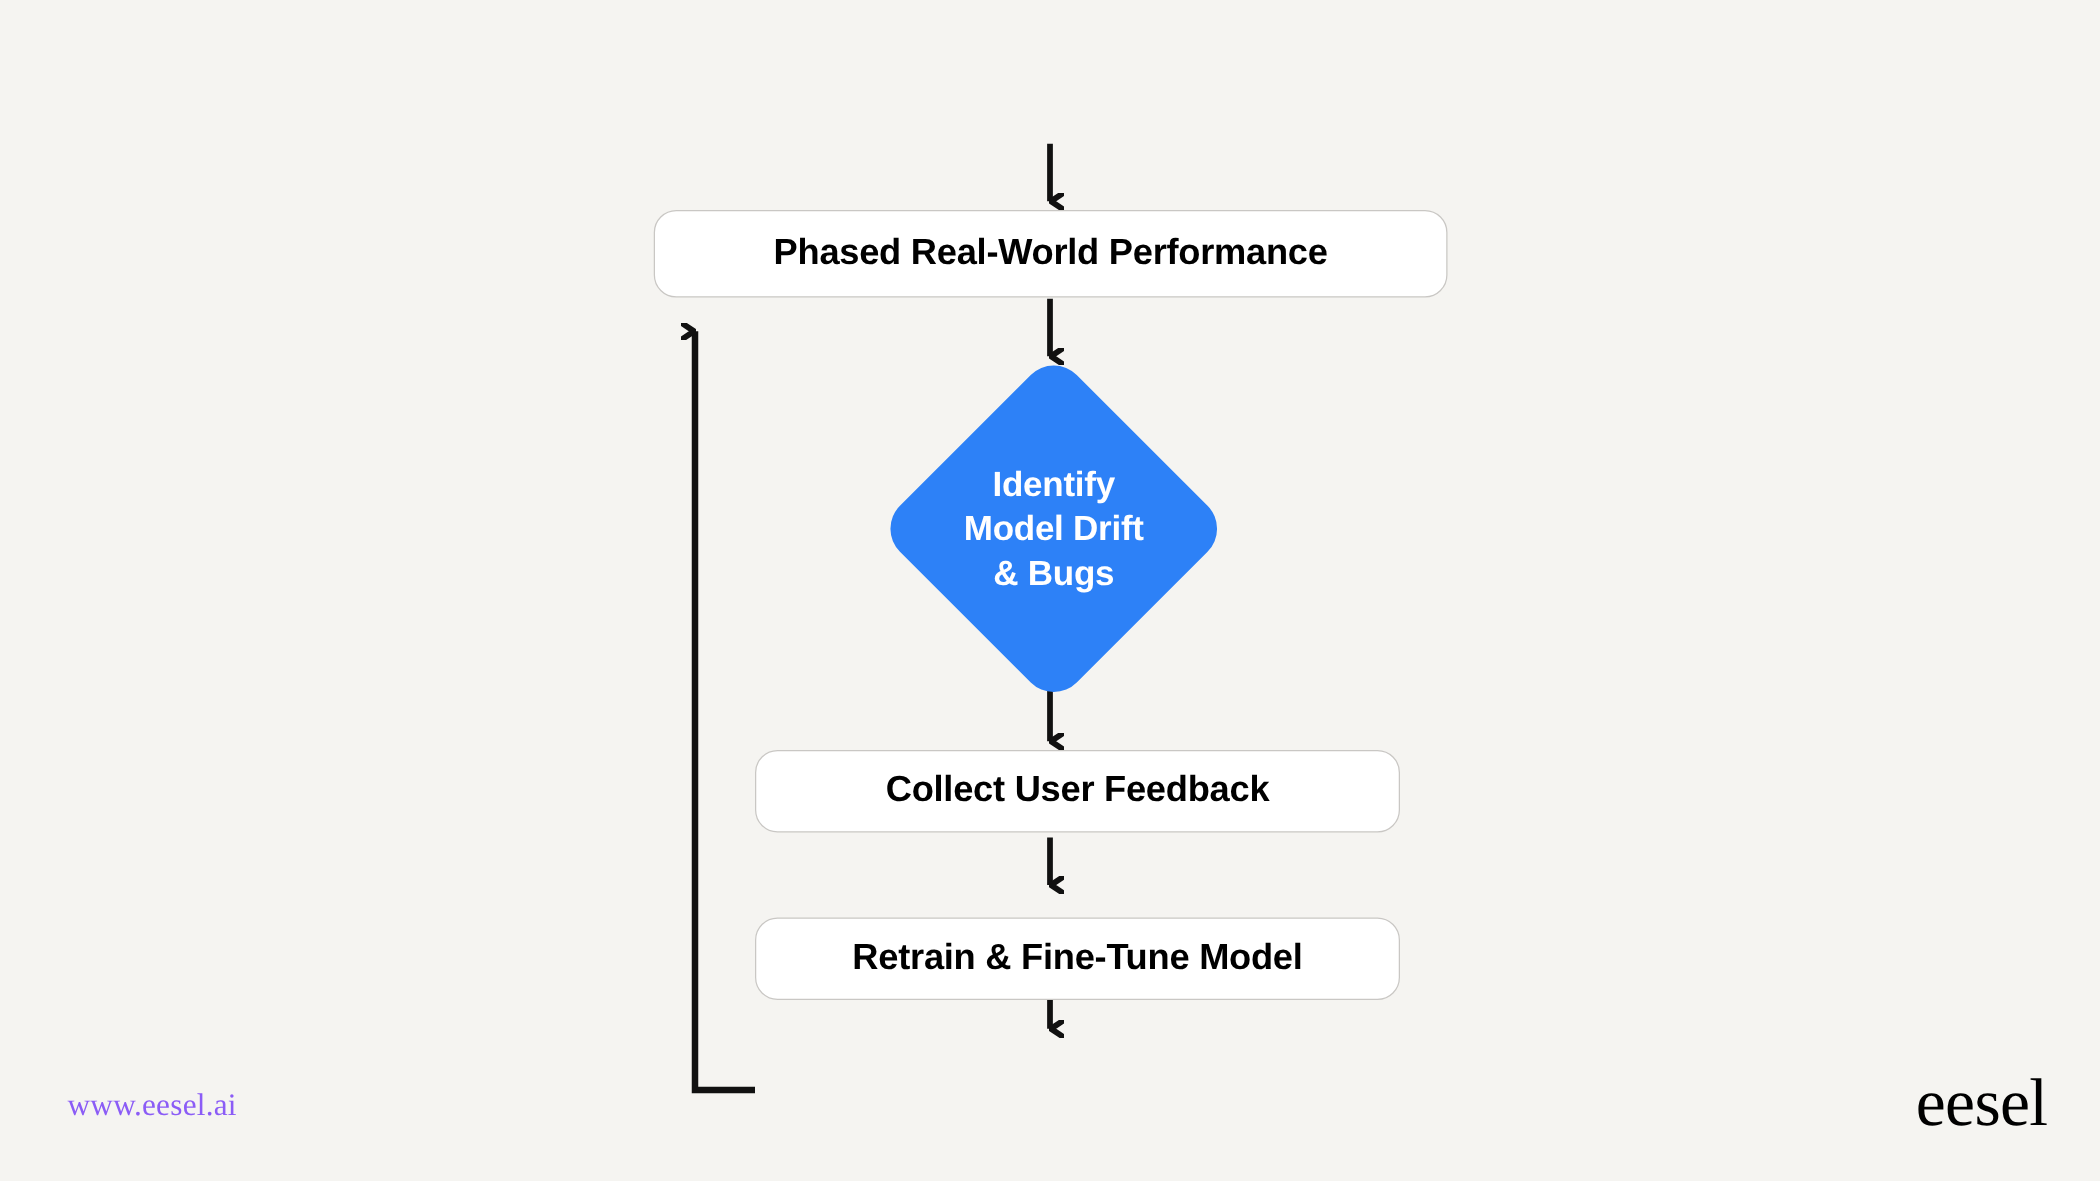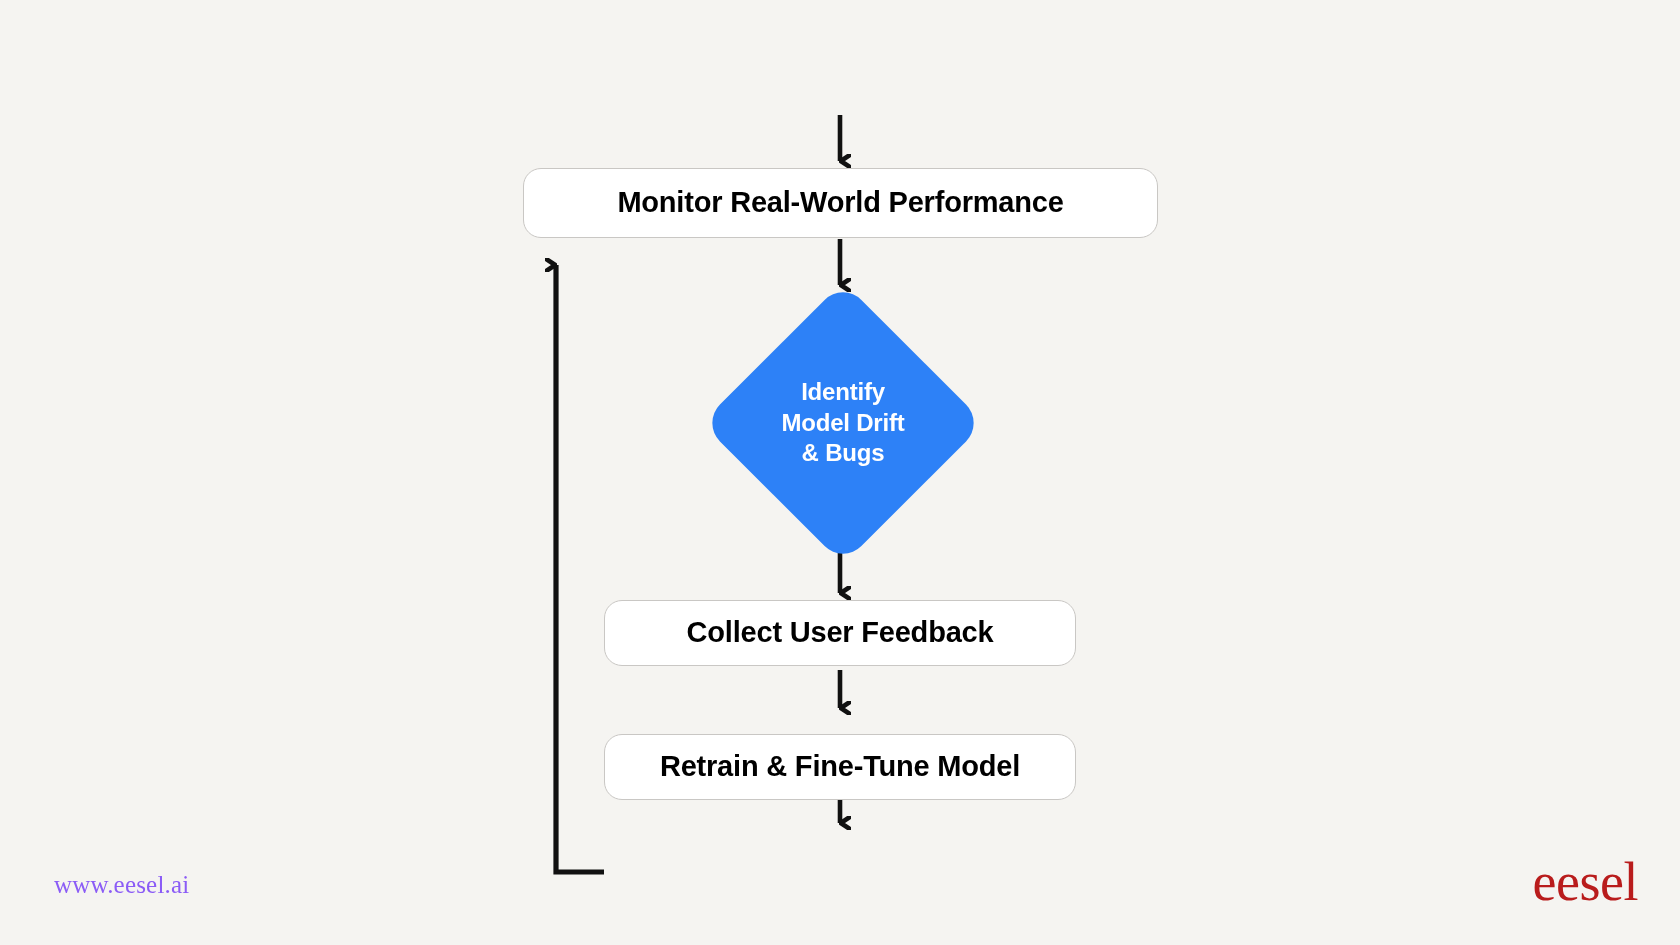--- a/index.html
+++ b/index.html
@@ -35,21 +35,21 @@
     color: #000000;
     font-weight: 700;
     letter-spacing: -0.2px;
     line-height: 1.1;
     text-align: center;
     font-size: 29px;
     white-space: nowrap;
   }
 
   .node-wide  { left: 523px;  width: 635px;  height: 70px; }
-  .node-small { left: 604px;  width: 472px;  height: 66px; }
+  .node-small { left: 604px;  width: 516px;  height: 66px; }
 
   #node-phased   { top: 44px; }
   #node-monitor  { top: 168px; }
   #node-feedback { top: 600px; }
   #node-retrain  { top: 734px; }
   #node-deploy   { top: 830px; }
 
   
   #decision-wrap {
     position: absolute;
@@ -69,21 +69,21 @@
     transform: rotate(45deg);
   }
   #decision-label {
     position: absolute;
     inset: 0;
     display: flex;
     align-items: center;
     justify-content: center;
     color: #ffffff;
     font-weight: 700;
-    font-size: 24px;
+    font-size: 28px;
     line-height: 1.27;
     text-align: center;
     letter-spacing: -0.2px;
     white-space: pre-line;
   }
 
   
   #footer-url {
     position: absolute;
     left: 54px;
@@ -92,21 +92,21 @@
     font-size: 25px;
     color: #8b5cf6;
     letter-spacing: 0.2px;
   }
   #brand-logo {
     position: absolute;
     right: 42px;
     top: 855px;
     font-family: "Liberation Serif", serif;
     font-size: 54px;
-    color: #b91c1c;
+    color: #000000;
     letter-spacing: -0.5px;
     line-height: 1;
   }
 </style>
 </head>
 <body>
 
 <div id="canvas">
 
   <svg id="connectors" width="1680" height="945" style="position:absolute;left:0;top:0;pointer-events:none;">
@@ -127,21 +127,21 @@
 
     <line x1="840" y1="670" x2="840" y2="708" stroke="#111111" stroke-width="4.6" stroke-linecap="butt" marker-end="url(#arrowhead-down)"></line>
 
     <line x1="840" y1="785" x2="840" y2="823" stroke="#111111" stroke-width="4.6" stroke-linecap="butt" marker-end="url(#arrowhead-down)"></line>
 
     <path d="M604 872 L556 872 L556 265" fill="none" stroke="#111111" stroke-width="5.2" stroke-linecap="butt" stroke-linejoin="miter" marker-end="url(#arrowhead-up)"></path>
   </svg>
 
 
   <div class="node node-wide" id="node-monitor">
-    <span>Monitor Real-World Performance</span>
+    <span>Phased Real-World Performance</span>
   </div>
 
   <div id="decision-wrap">
     <div id="decision-shape"></div>
     <div id="decision-label">Identify
 Model Drift
 &amp; Bugs</div>
   </div>
 
   <div class="node node-small" id="node-feedback">

